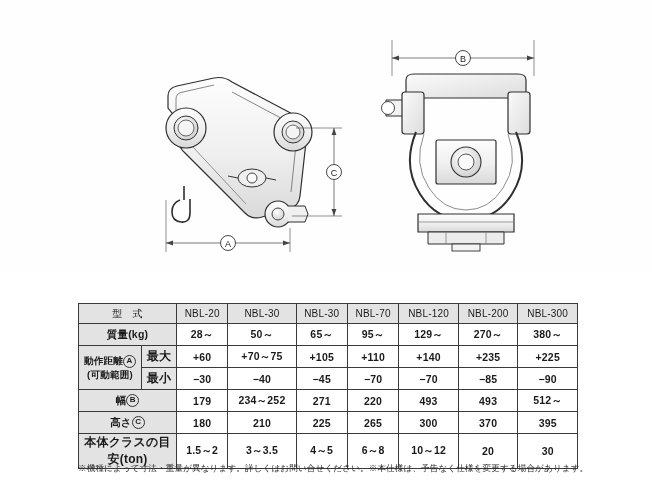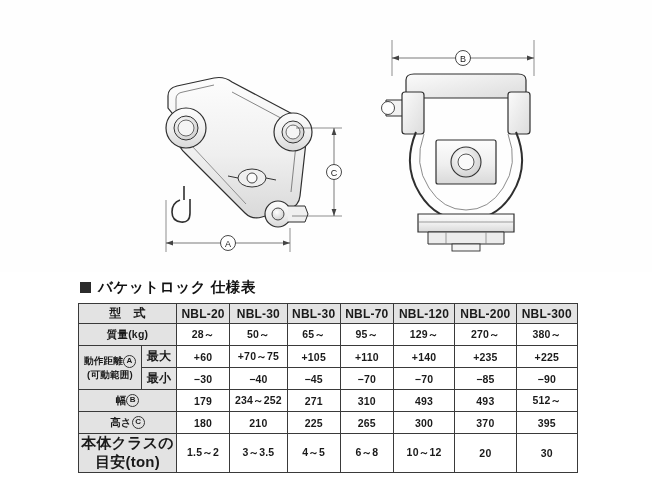--- a/index.html
+++ b/index.html
@@ -71,23 +71,23 @@
     border: 1px solid #3a3a3a;
     text-align: center;
     vertical-align: middle;
     padding: 0;
     height: 21px;
     font-weight: bold;
     letter-spacing: 0.2px;
   }
   table.spec thead th {
     background: #e3e3e3;
-    font-weight: bold;
+    font-weight: normal;
     height: 19px;
-    font-size: 12px;
+    font-size: 10px;
   }
   td.rowlabel, th.rowlabel {
     background: #e3e3e3;
     font-weight: bold;
     font-size: 10.5px;
     width: 62px;
   }
   td.sublabel {
     background: #e5e5e5;
     font-weight: bold;
@@ -231,24 +231,20 @@
           <polygon points="534,58 527,55.6 527,60.4" fill="#444"></polygon>
           <circle cx="463" cy="58" r="7.5" fill="#ffffff" stroke="#333" stroke-width="0.9"></circle>
           <text x="463" y="61.5" font-family="'Liberation Sans',sans-serif" font-size="9" text-anchor="middle" fill="#222">B</text>
         </g>
 
         <circle cx="388" cy="108" r="6.5" fill="#ffffff" stroke="#333" stroke-width="0.9"></circle>
       </g>
     </svg>
   </div>
 
-  <div class="section-head">
-    <span class="section-bullet"></span>
-    <span class="section-title">バケットロック 仕様表</span>
-  </div>
 
   <div class="spec-wrap">
     <table class="spec">
       <thead>
         <tr>
           <th colspan="2" class="rowlabel">型　式</th>
           <th>NBL-20</th>
           <th>NBL-30</th>
           <th>NBL-30</th>
           <th>NBL-70</th>
@@ -296,47 +292,48 @@
           <td>−90</td>
         </tr>
 
         <tr>
           <td colspan="2" class="rowlabel">
             <span>幅</span><span class="circ">B</span>
           </td>
           <td>179</td>
           <td>234～252</td>
           <td>271</td>
-          <td>310</td>
+          <td>220</td>
           <td>493</td>
           <td>493</td>
           <td>512～</td>
         </tr>
 
         <tr>
           <td colspan="2" class="rowlabel">
             <span>高さ</span><span class="circ">C</span>
           </td>
           <td>180</td>
           <td>210</td>
           <td>225</td>
           <td>265</td>
           <td>300</td>
           <td>370</td>
           <td>395</td>
         </tr>
 
         <tr>
-          <td colspan="2" class="rowlabel" style="font-size:15px">本体クラスの目安(ton)</td>
+          <td colspan="2" class="rowlabel" style="font-size:12px">本体クラスの目安(ton)</td>
           <td>1.5～2</td>
           <td>3～3.5</td>
           <td>4～5</td>
           <td>6～8</td>
           <td>10～12</td>
           <td>20</td>
           <td>30</td>
         </tr>
       </tbody>
     </table>
   </div>
 
+  <div class="note">※機種によって寸法・重量が異なります。詳しくはお問い合せください。※本仕様は、予告なく仕様を変更する場合があります。</div>
 
 </div>
 
 </body></html>

